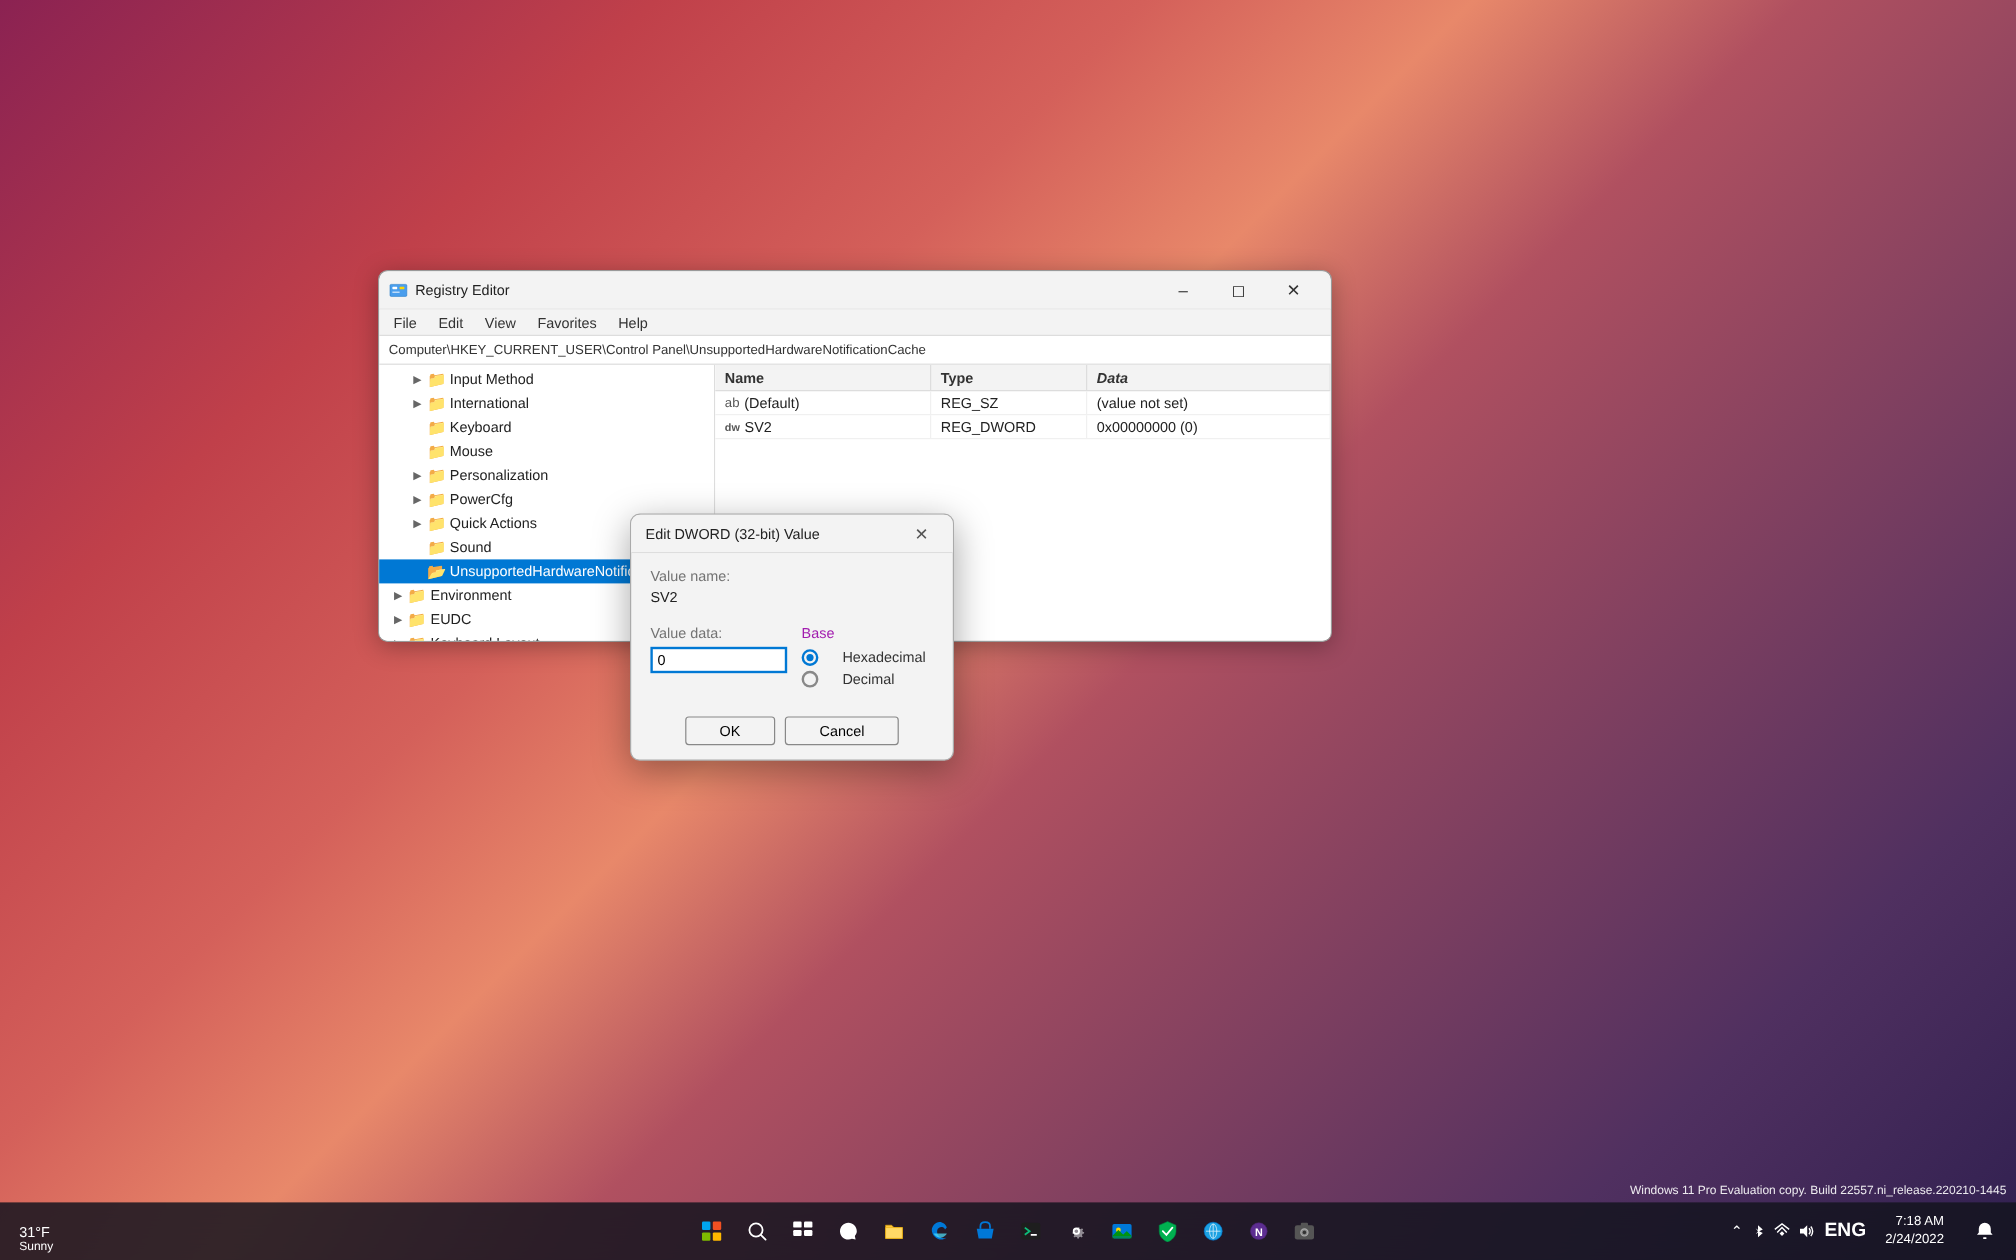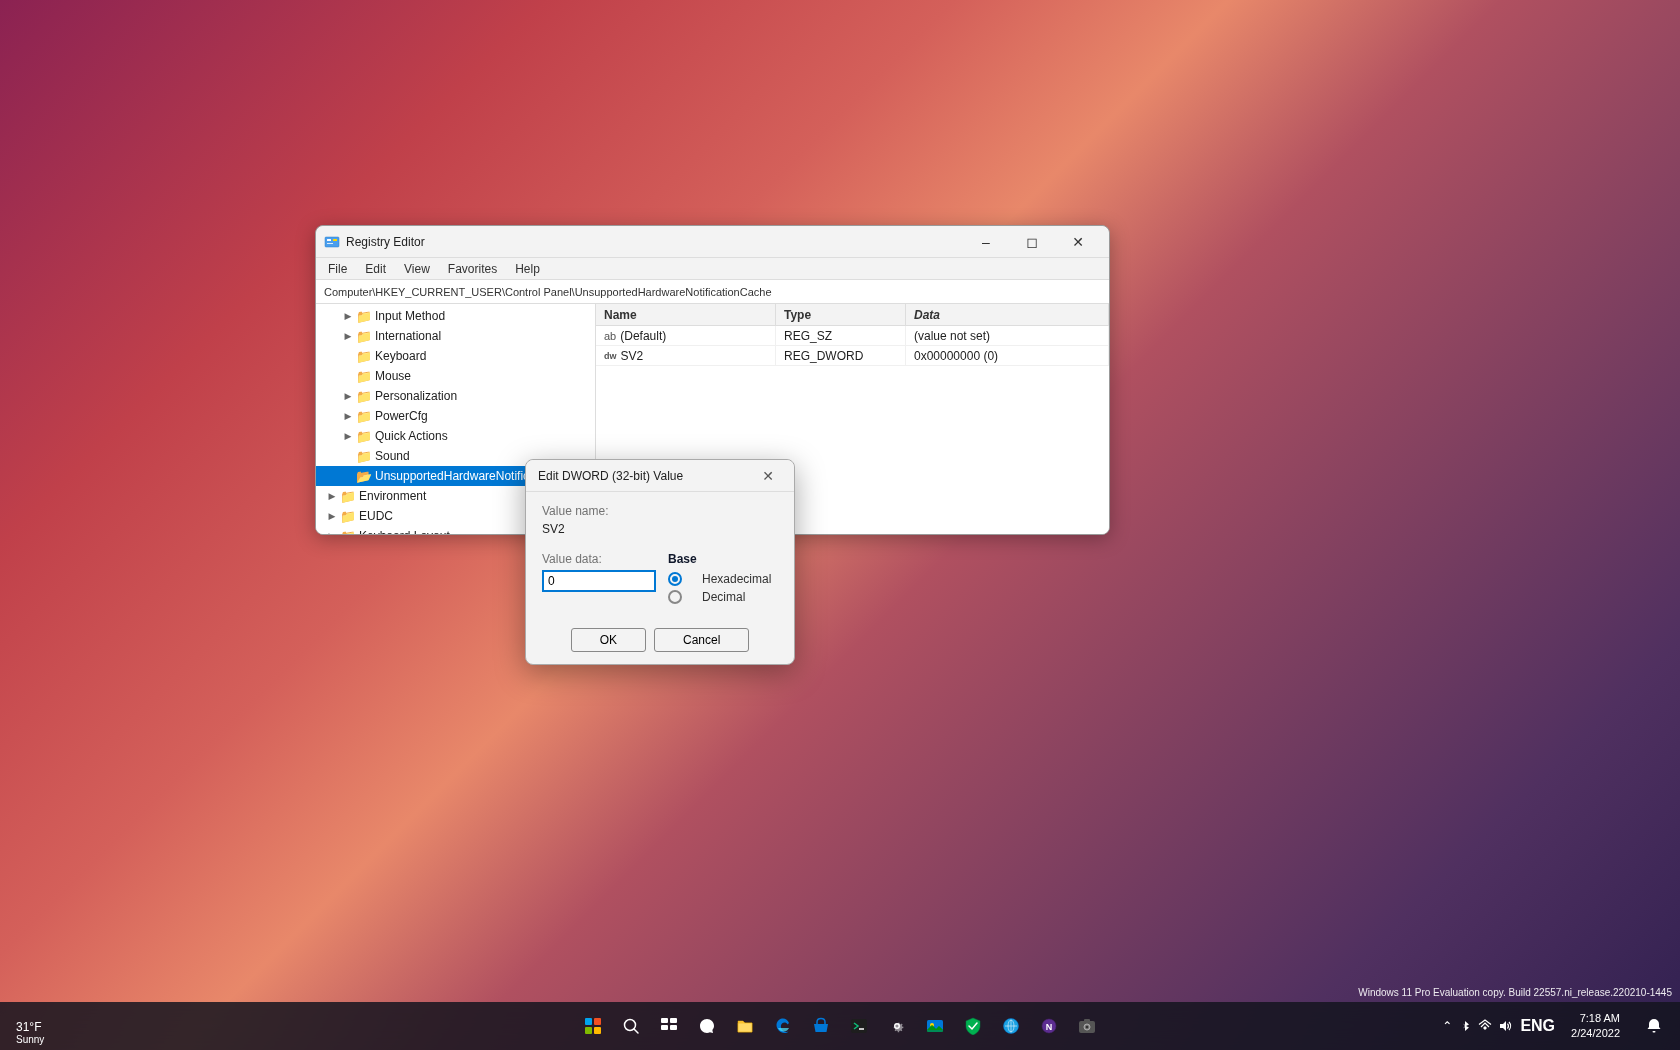--- a/index.html
+++ b/index.html
@@ -275,21 +275,20 @@
     }
 
     
     .dialog-overlay {
       position: absolute;
       top: 0;
       left: 0;
       right: 0;
       bottom: 0;
       z-index: 200;
-      margin-top: 31px;
     }
 
     .dialog {
       position: absolute;
       top: 428px;
       left: 525px;
       width: 270px;
       background: #f3f3f3;
       border: 1px solid #aaa;
       border-radius: 8px;
@@ -360,22 +359,22 @@
       font-size: 12px;
       background: white;
     }
 
     .dialog-base-group {
       min-width: 110px;
     }
 
     .base-title {
       font-size: 12px;
-      font-weight: 700;
-      color: #0f172a;
+      font-weight: 400;
+      color: #a21caf;
       margin-bottom: 6px;
     }
 
     .radio-option {
       display: flex;
       align-items: center;
       gap: 20px;
       margin-bottom: 4px;
       font-size: 12px;
       color: #333;

